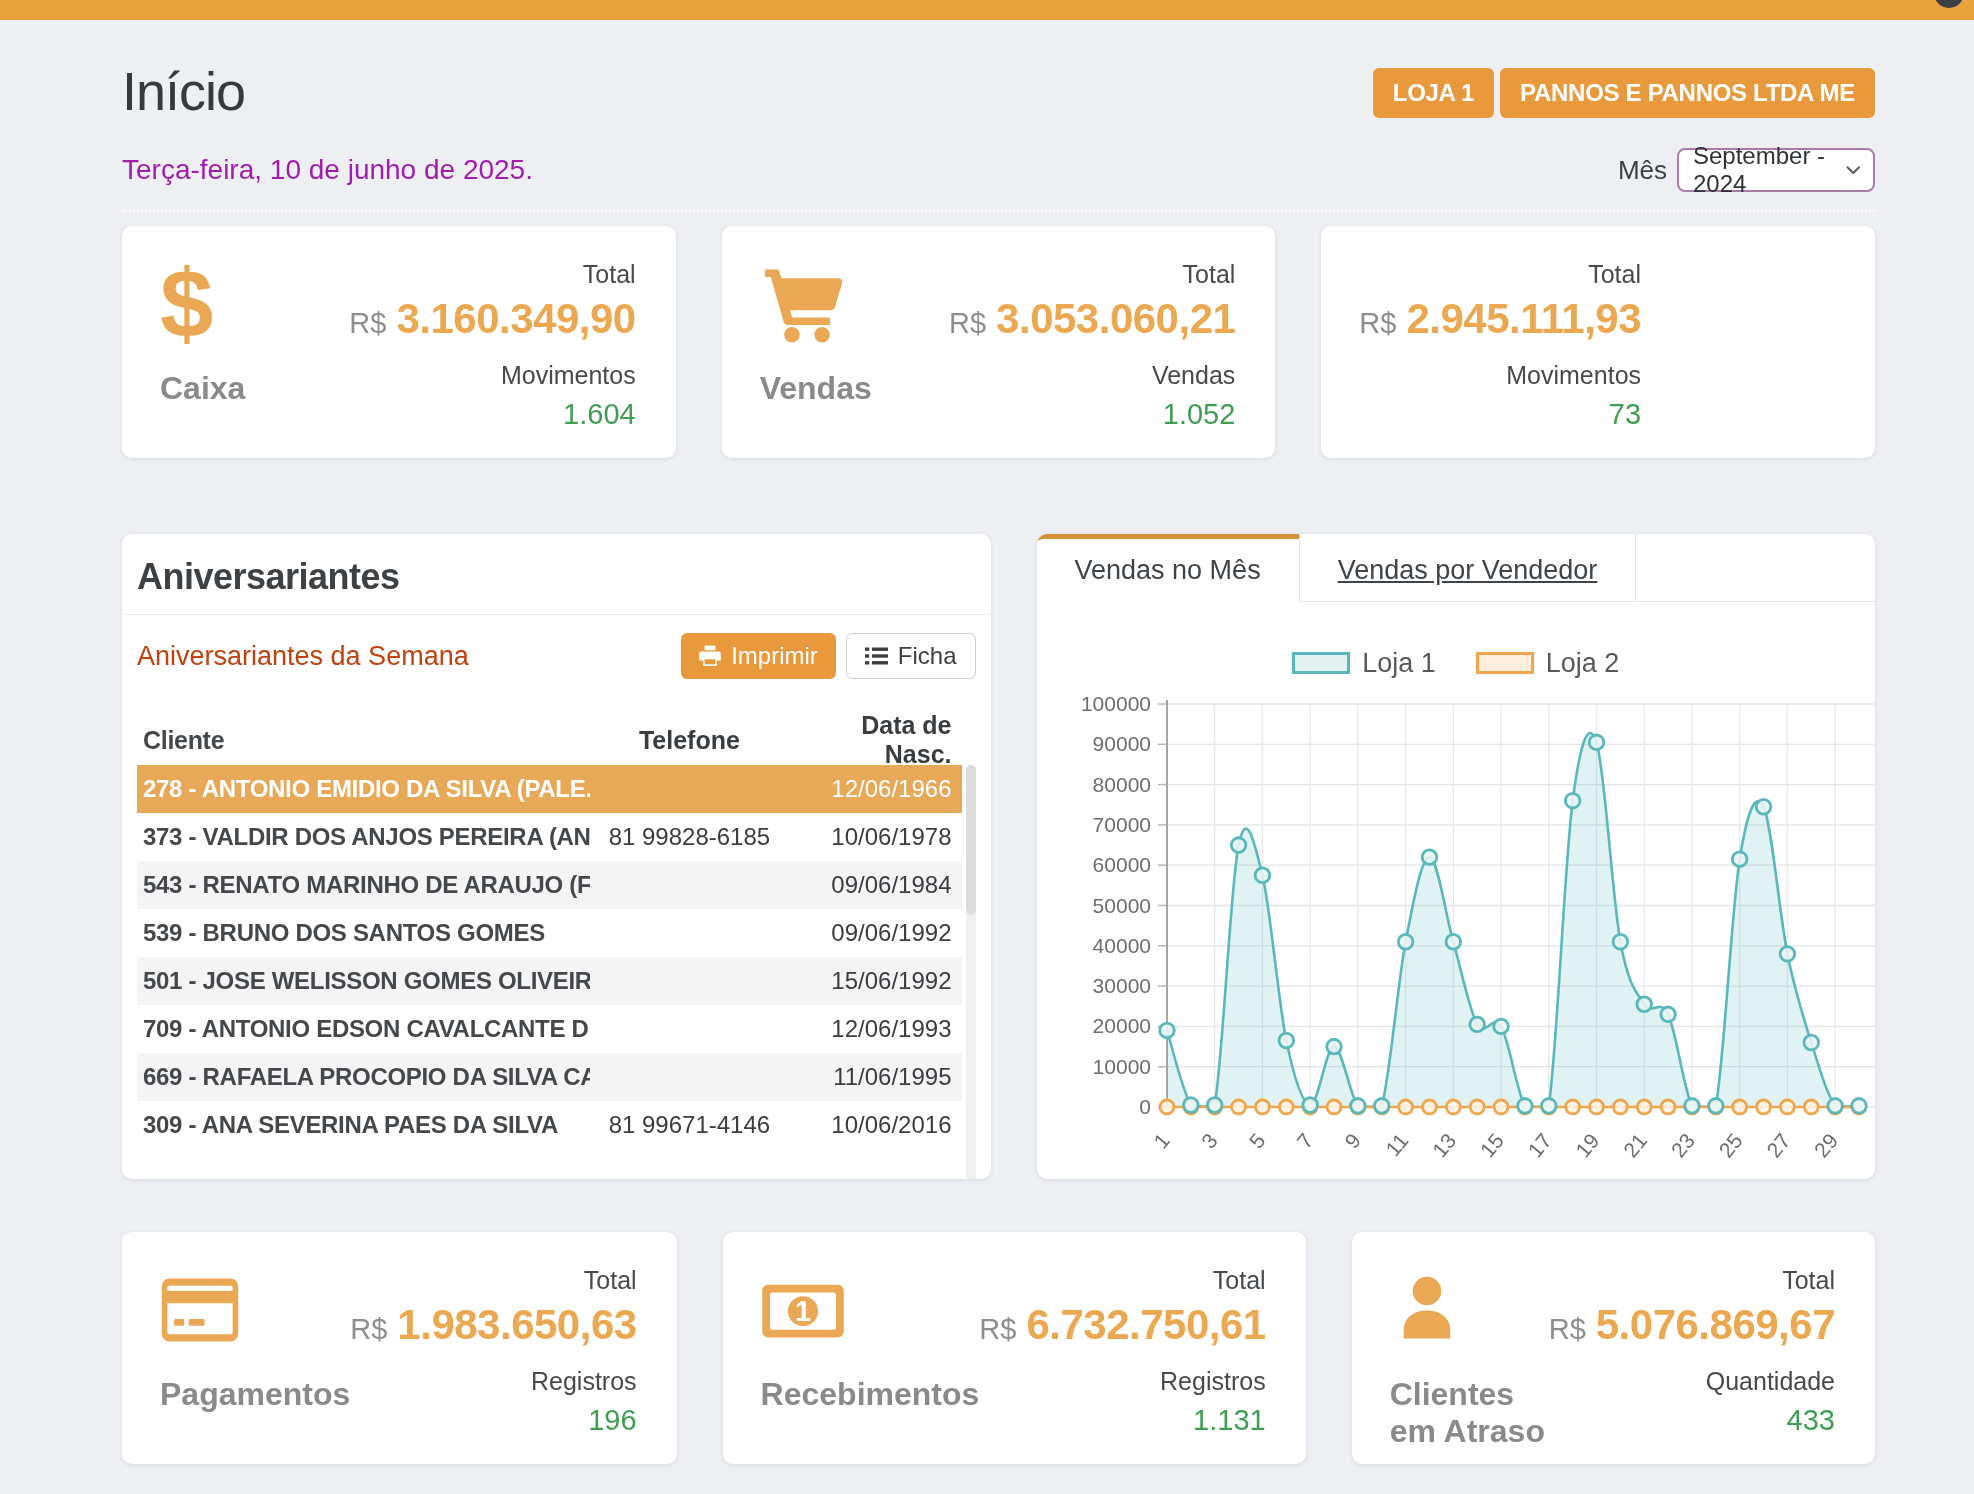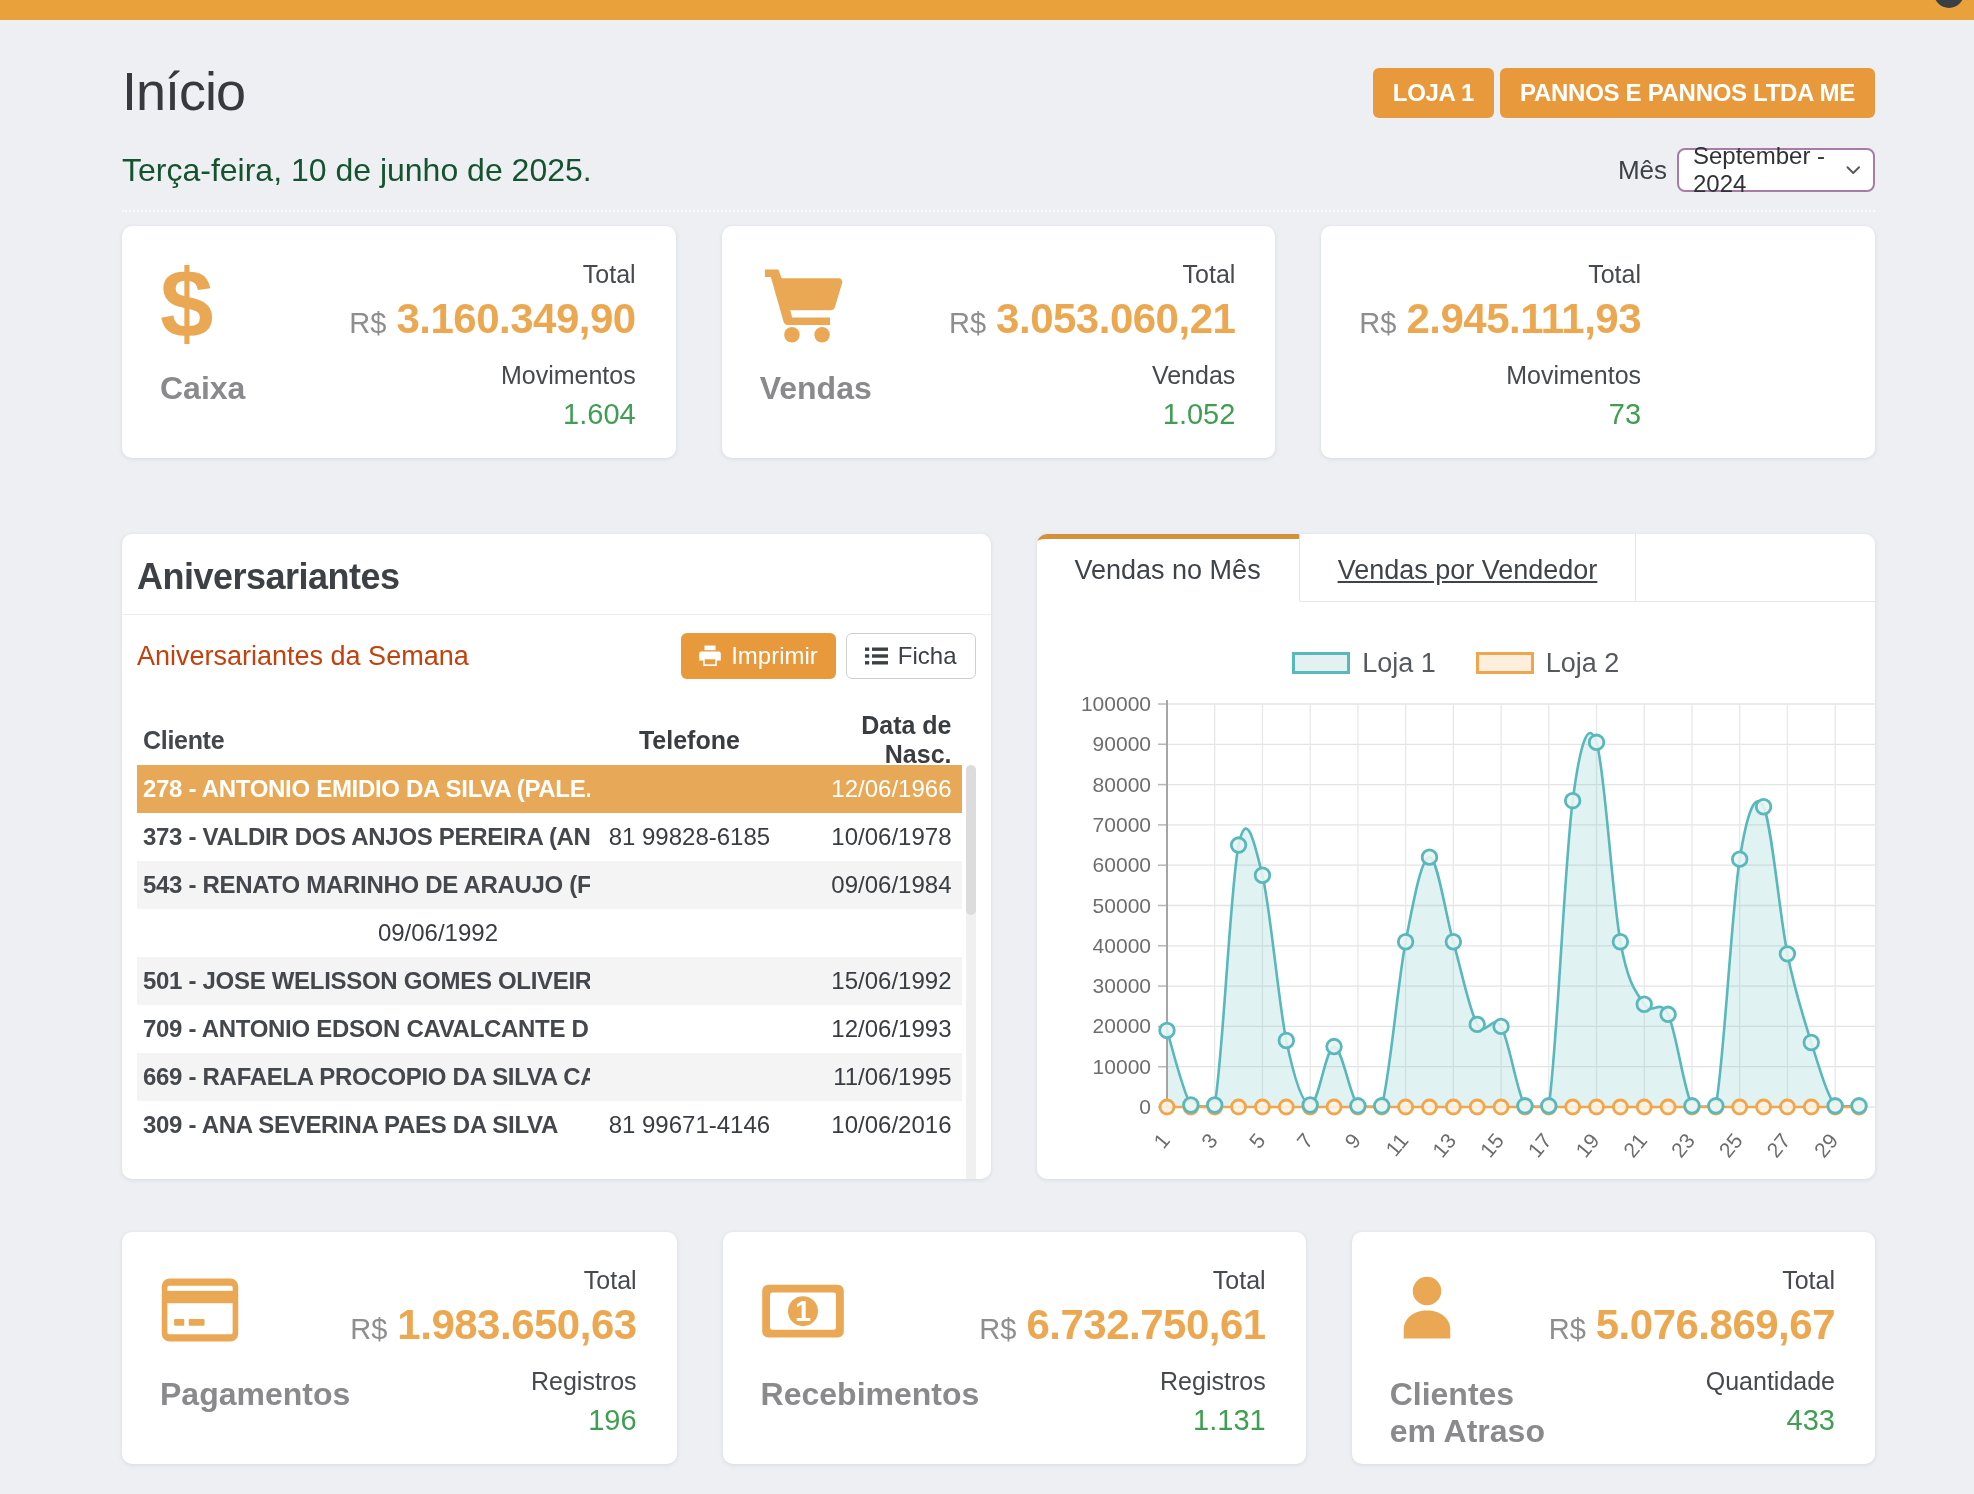--- a/index.html
+++ b/index.html
@@ -12,21 +12,21 @@
 
   
   .header-row { display:flex; justify-content:space-between; align-items:flex-start; margin-top:40px; }
   .page-title { font-size:54px; font-weight:400; color:#36393d; letter-spacing:-1px; }
   .header-buttons { display:flex; gap:6px; margin-top:8px; }
   .hbtn { background:#e8993c; color:#fff; border:none; border-radius:6px; height:50px;
     padding:0 20px; font-size:24px; font-weight:700; font-family:inherit; letter-spacing:-0.3px; cursor:pointer; }
 
   .date-row { display:flex; justify-content:space-between; align-items:center; margin-top:26px;
     padding-bottom:18px; border-bottom:2px dotted #fbfbfd; }
-  .date-text { font-size:32px; color:#14532d; }
+  .date-text { font-size:28px; color:#a21caf; }
   .month-picker { display:flex; align-items:center; gap:10px; }
   .month-label { font-size:26px; color:#3c4146; }
   .select { display:flex; align-items:center; justify-content:space-between; gap:14px;
     width:198px; height:44px; background:#fff; border:2px solid #a87ba9; border-radius:8px;
     padding:0 12px 0 14px; font-size:24px; color:#2f3337; cursor:pointer; }
 
   
   .cards-row { display:flex; gap:46px; margin-top:14px; }
   .card { flex:1; height:232px; background:#fff; border-radius:10px;
     box-shadow:0 1px 4px rgba(60,64,67,.12); padding:28px 40px 0 38px;
@@ -217,20 +217,21 @@
           <div class="c1">373 - VALDIR DOS ANJOS PEREIRA (AN...</div>
           <div class="c2">81 99828-6185</div>
           <div class="c3">10/06/1978</div>
         </div>
         <div class="trow stripe">
           <div class="c1">543 - RENATO MARINHO DE ARAUJO (F...</div>
           <div class="c2"></div>
           <div class="c3">09/06/1984</div>
         </div>
         <div class="trow">
+          <div class="c1">539 - BRUNO DOS SANTOS GOMES</div>
           <div class="c2"></div>
           <div class="c3">09/06/1992</div>
         </div>
         <div class="trow stripe">
           <div class="c1">501 - JOSE WELISSON GOMES OLIVEIR...</div>
           <div class="c2"></div>
           <div class="c3">15/06/1992</div>
         </div>
         <div class="trow">
           <div class="c1">709 - ANTONIO EDSON CAVALCANTE D...</div>

